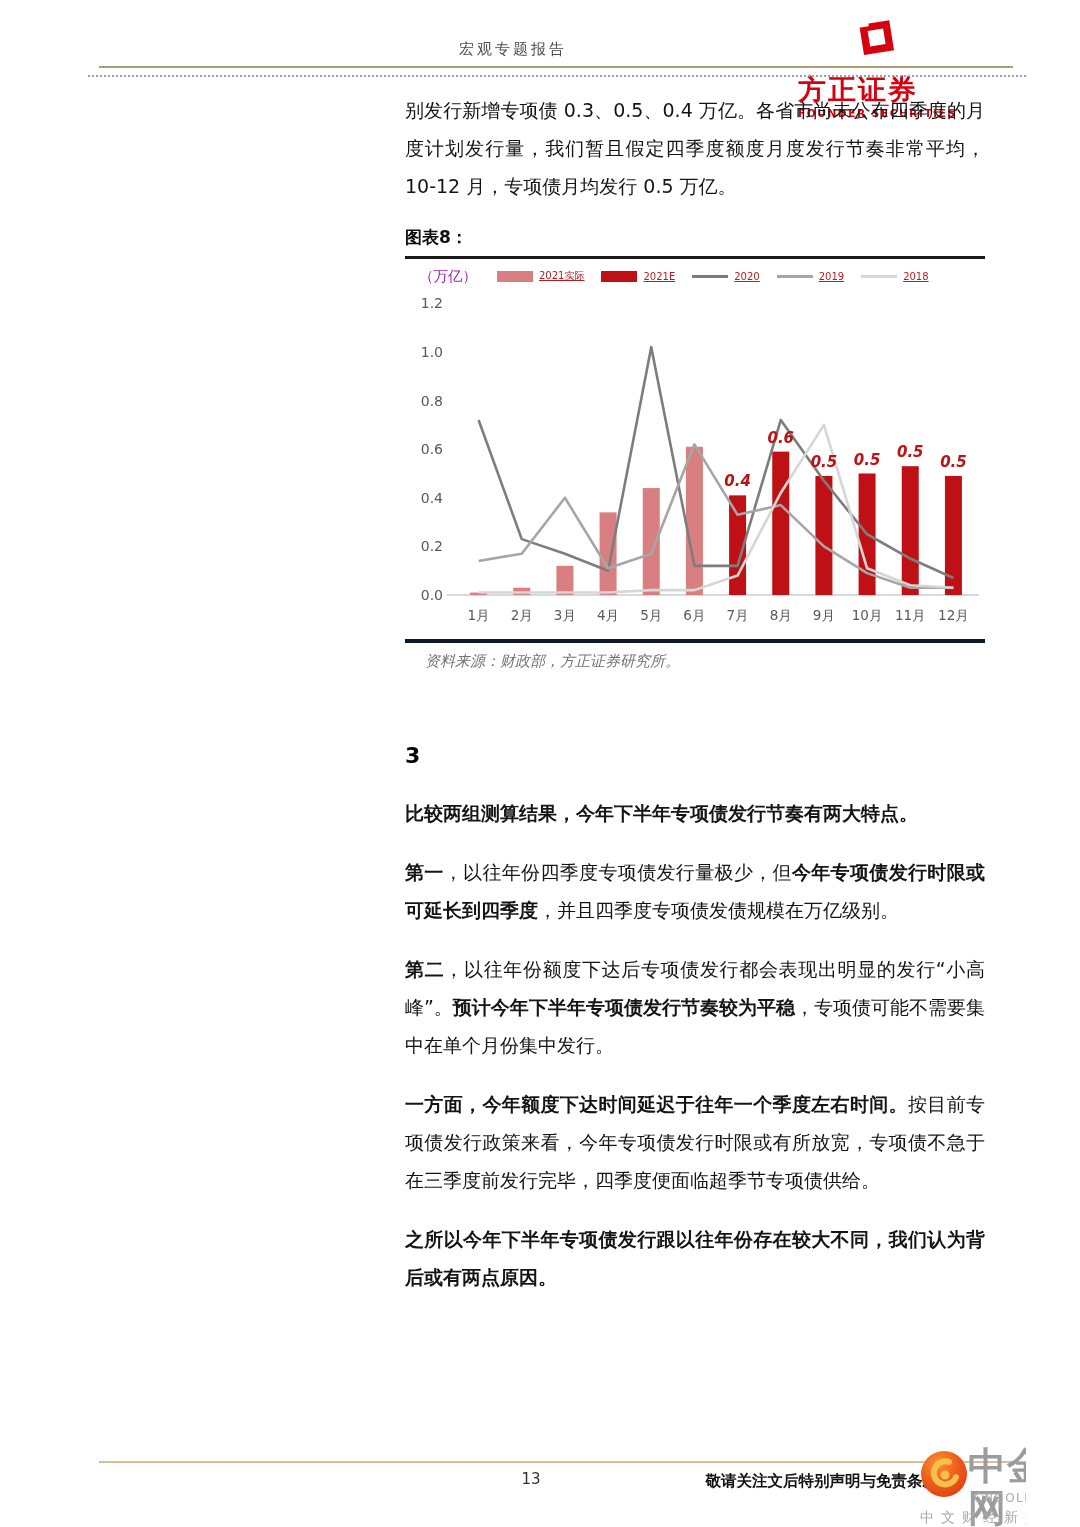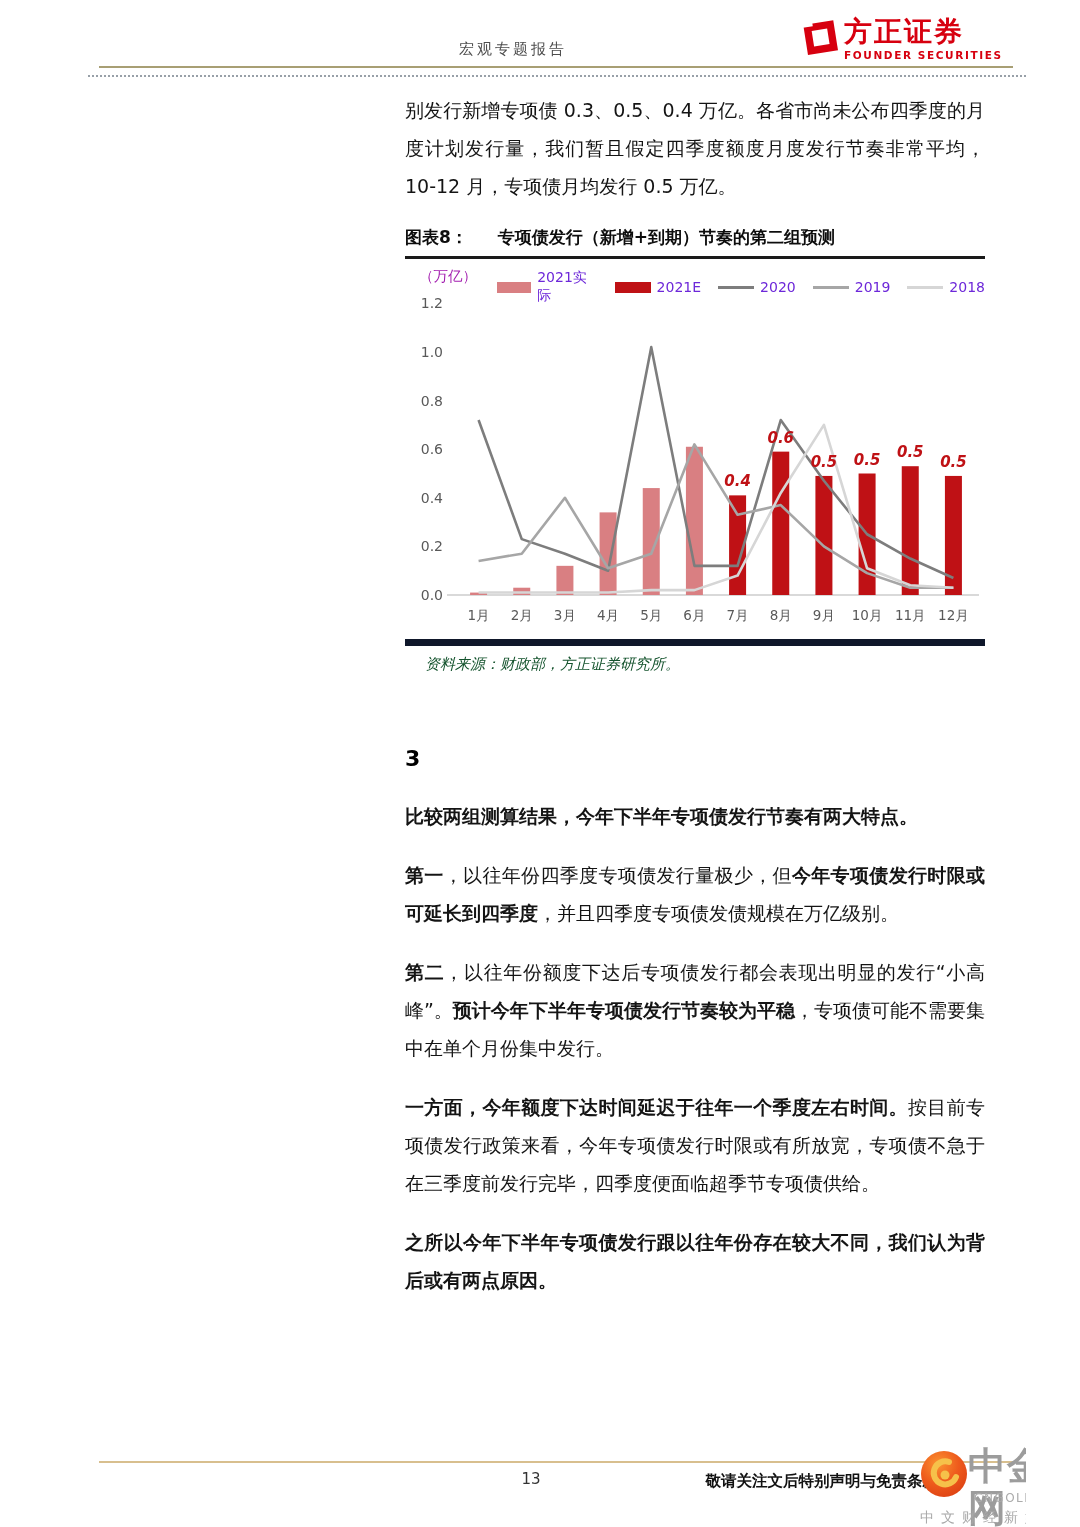--- a/index.html
+++ b/index.html
@@ -4,45 +4,45 @@
 <style>
   html,body{margin:0;padding:0;background:#ffffff;}
   .page{position:relative;width:1026px;height:1527px;background:#fff;overflow:hidden;
         font-family:"DejaVu Sans","Liberation Sans",sans-serif;color:#111;}
 
   
   .doc-type{position:absolute;top:40px;left:0;right:0;text-align:center;
             font-size:15px;letter-spacing:3px;color:#4d4d4d;}
   .hdr-line-solid{position:absolute;top:66px;left:99px;width:914px;height:2px;background:#a89f74;}
   .hdr-line-dotted{position:absolute;top:75px;left:88px;width:998px;height:0;border-top:2px dotted #98a0a8;}
-  .brand{position:absolute;top:12px;left:798px;display:flex;align-items:center;}
+  .brand{position:absolute;top:12px;left:798px;display:flex;align-items:center;gap:9px;flex-direction:column;}
   .brand-cn{font-size:28px;font-weight:700;color:#d7000f;letter-spacing:2px;line-height:1.05;}
   .brand-en{font-size:10.5px;font-weight:700;color:#d7000f;letter-spacing:1.6px;margin-top:3px;}
 
   
   .content{position:absolute;left:405px;top:91px;width:580px;}
   .para{font-size:19px;line-height:38px;text-align:justify;margin:0 0 21px;color:#141414;}
   .b{font-weight:700;}
 
   
   .figure{margin-top:18px;}
   .fig-title-row{display:flex;align-items:baseline;font-size:17px;font-weight:700;color:#0d0d0d;
                  border-bottom:3px solid #1a1a1a;padding-bottom:7px;}
   .fig-label{margin-right:30px;}
   .chart-wrap{position:relative;height:372px;margin-top:8px;}
   .unit{position:absolute;left:14px;top:0;font-size:14.5px;color:#a21caf;}
   .legend{position:absolute;left:92px;top:2px;display:flex;align-items:center;gap:17px;
-          font-size:14px;color:#6d28d9;}
+          font-size:10px;color:#b91c1c;text-decoration:underline;}
   .lg-item{display:flex;align-items:center;gap:6px;}
   .lg-swatch{display:inline-block;}
   .lg-swatch.bar{width:36px;height:11px;}
   .lg-swatch.line{width:36px;height:3px;}
   .chart-svg{position:absolute;left:0;top:22px;}
-  .src-row{border-top:7px solid #0f172a;padding:9px 0 0 20px;font-size:15px;font-style:italic;
-           color:#14532d;margin-top:0;}
+  .src-row{border-top:4px solid #0f172a;padding:9px 0 0 20px;font-size:15px;font-style:italic;
+           color:#737373;margin-top:0;}
 
   
   .sec-head{display:flex;margin:72px 0 26px;font-size:22px;font-weight:700;color:#000;}
   .sec-num{margin-right:28px;}
 
   
   .ftr-line{position:absolute;top:1461px;left:99px;width:914px;height:2px;background:#d8bf8e;}
   .page-num{position:absolute;top:1470px;left:0;right:0;text-align:center;font-size:15px;color:#333;padding-left:36px;}
   .disclaimer{position:absolute;top:1471px;right:88px;font-size:15.5px;font-weight:600;color:#111;}
 
@@ -78,21 +78,20 @@
   <div class="hdr-line-dotted"></div>
 
   <div class="content">
 
     <p class="para"><span>别发行新增专项债 0.3、0.5、0.4 万亿。各省市尚未公布四季度的月度计划发行量，我们暂且假定四季度额度月度发行节奏非常平均，10-12 月，专项债月均发行 0.5 万亿。</span></p>
 
 
     <div class="figure">
       <div class="fig-title-row">
         <span class="fig-label">图表8：</span>
-        <span>专项债发行（新增+到期）节奏的第二组预测</span>
       </div>
 
       <div class="chart-wrap">
         <div class="unit">（万亿）</div>
         <div class="legend">
           <span class="lg-item">
               <span class="lg-swatch bar" style="background: rgb(217, 127, 130);"></span>
               <span>2021实际</span>
             </span>
           <span class="lg-item">

